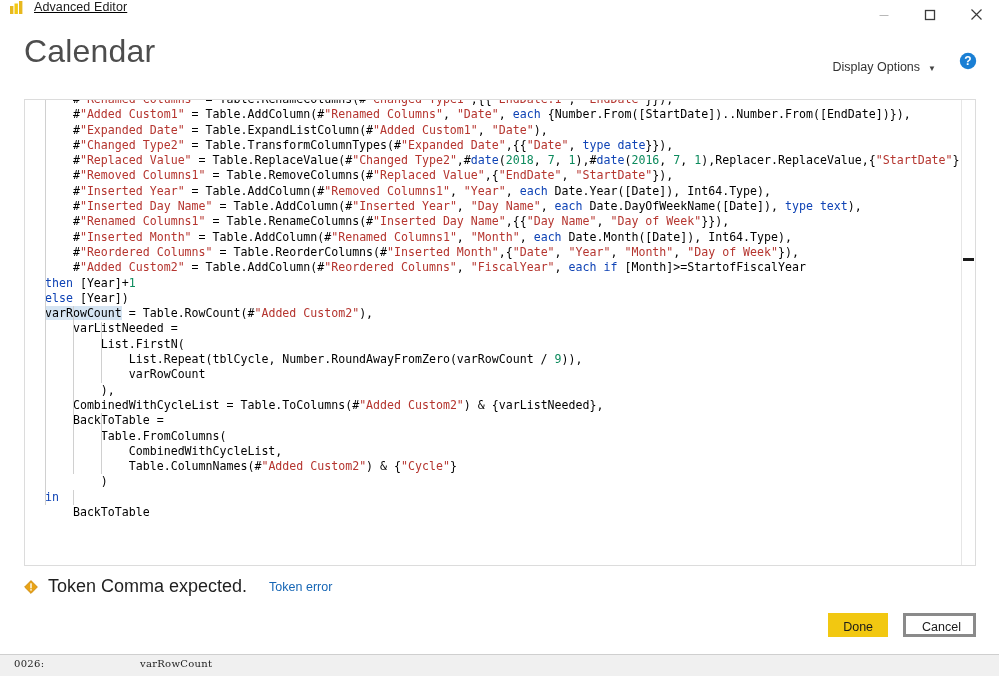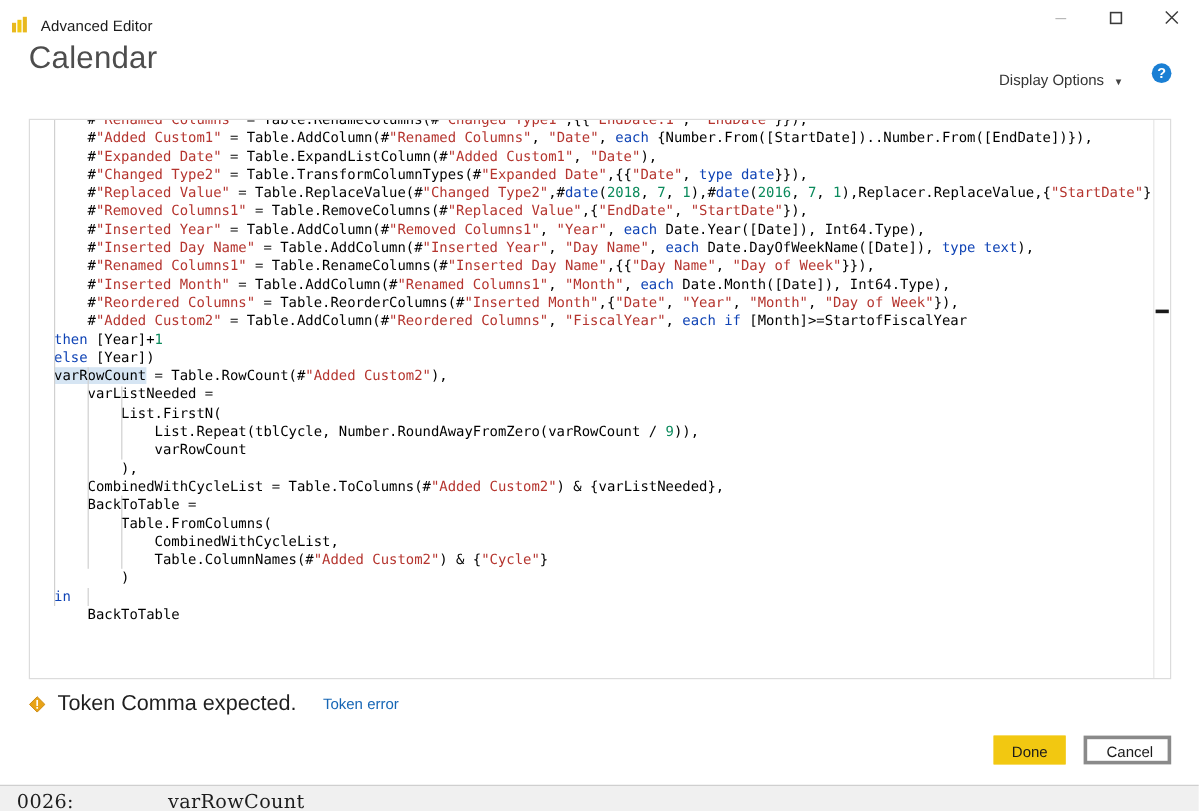--- a/index.html
+++ b/index.html
@@ -13,24 +13,25 @@
     font-family: "Liberation Sans", sans-serif;
     overflow: hidden;
     position: relative;
     -webkit-font-smoothing: antialiased;
   }
 
   
   #titlebar {
     height: 29px;
     display: flex;
-    align-items: flex-end;
+    align-items: flex-start;
     background: #ffffff;
     border-bottom: 1px solid #ffffff;
     position: relative;
+    text-decoration: underline;
   }
   #app-logo {
     width: 16px;
     height: 16px;
     margin-left: 9px;
     margin-right: 9px;
     display: block;
     flex: 0 0 auto;
   }
   #app-title {
@@ -63,21 +64,21 @@
   
   #header {
     height: 68px;
     position: relative;
     background: #ffffff;
   }
   #page-title {
     position: absolute;
     left: 24px;
     top: 3px;
-    font-size: 26px;
+    font-size: 32px;
     font-weight: 300;
     color: #4d4d4d;
     letter-spacing: 0.2px;
     font-family: "Liberation Sans", sans-serif;
   }
   #header-right {
     position: absolute;
     right: 22px;
     top: 18px;
     display: flex;
@@ -237,21 +238,21 @@
   
   #statusbar {
     position: absolute;
     left: 0;
     bottom: 0;
     width: 999px;
     height: 21px;
     background: #f0f0f0;
     border-top: 1px solid #cfcfcf;
     font-family: "DejaVu Serif", "Liberation Serif", serif;
-    font-size: 16px;
+    font-size: 10px;
     color: #1d1d1d;
   }
   #status-line-no {
     position: absolute;
     left: 14px;
     top: 3px;
     letter-spacing: 0.3px;
   }
   #status-line-text {
     position: absolute;

